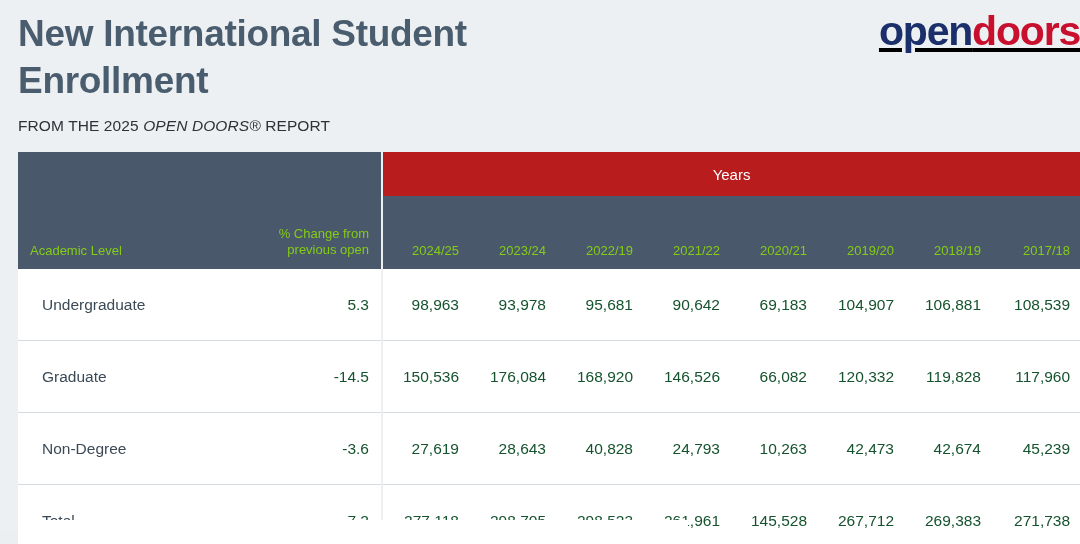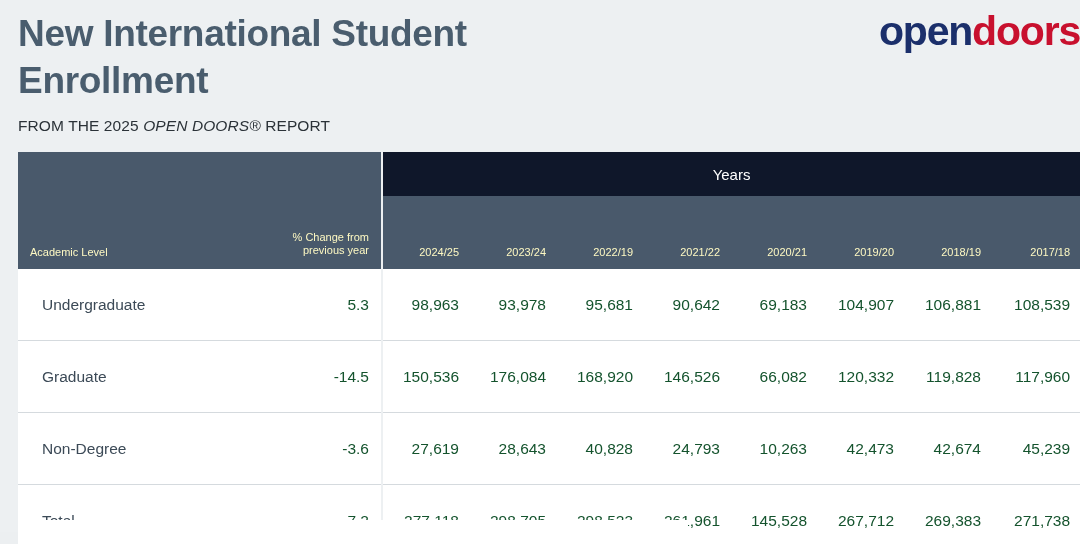--- a/index.html
+++ b/index.html
@@ -45,53 +45,54 @@
     font-style: italic;
   }
   .logo {
     position: absolute;
     right: 0px;
     top: 8px;
     font-size: 41px;
     font-weight: bold;
     letter-spacing: -1.2px;
     white-space: nowrap;
+    text-decoration: underline;
   }
   .logo .open { color: #1b2f6b; }
   .logo .doors { color: #c8102e; }
 
   
   .table-wrap {
     position: absolute;
     left: 18px;
     top: 152px;
     width: 1062px;
   }
   table {
     border-collapse: collapse;
     width: 1062px;
     table-layout: fixed;
   }
   .yearsbar td {
-    background: #0f172a;
+    background: #b91c1c;
     color: #ffffff;
     font-size: 15px;
     text-align: center;
     height: 42px;
     vertical-align: middle;
     font-weight: normal;
   }
   .yearsbar td.blank {
     background: #49596b;
     border-right: 2px solid #edf0f2;
   }
   .colhdr td {
     background: #49596b;
-    color: #fef9c3;
-    font-size: 11px;
+    color: #84cc16;
+    font-size: 13px;
     height: 62px;
     vertical-align: bottom;
     padding: 0 10px 11px 10px;
     font-weight: normal;
   }
   .colhdr td.level {
     text-align: left;
     padding-left: 12px;
   }
   .colhdr td.pct {
@@ -168,21 +169,21 @@
       </colgroup>
       <thead>
         <tr class="yearsbar">
           <td class="blank" colspan="2"></td>
           <td colspan="8">Years</td>
         </tr>
         <tr class="colhdr">
           <td class="level">Academic Level</td>
           <td class="pct">
             <span>% Change from</span><br>
-            <span>previous year</span>
+            <span>previous open</span>
           </td>
           <td class="yr">2024/25</td>
           <td class="yr">2023/24</td>
           <td class="yr">2022/19</td>
           <td class="yr">2021/22</td>
           <td class="yr">2020/21</td>
           <td class="yr">2019/20</td>
           <td class="yr">2018/19</td>
           <td class="yr">2017/18</td>
         </tr>

